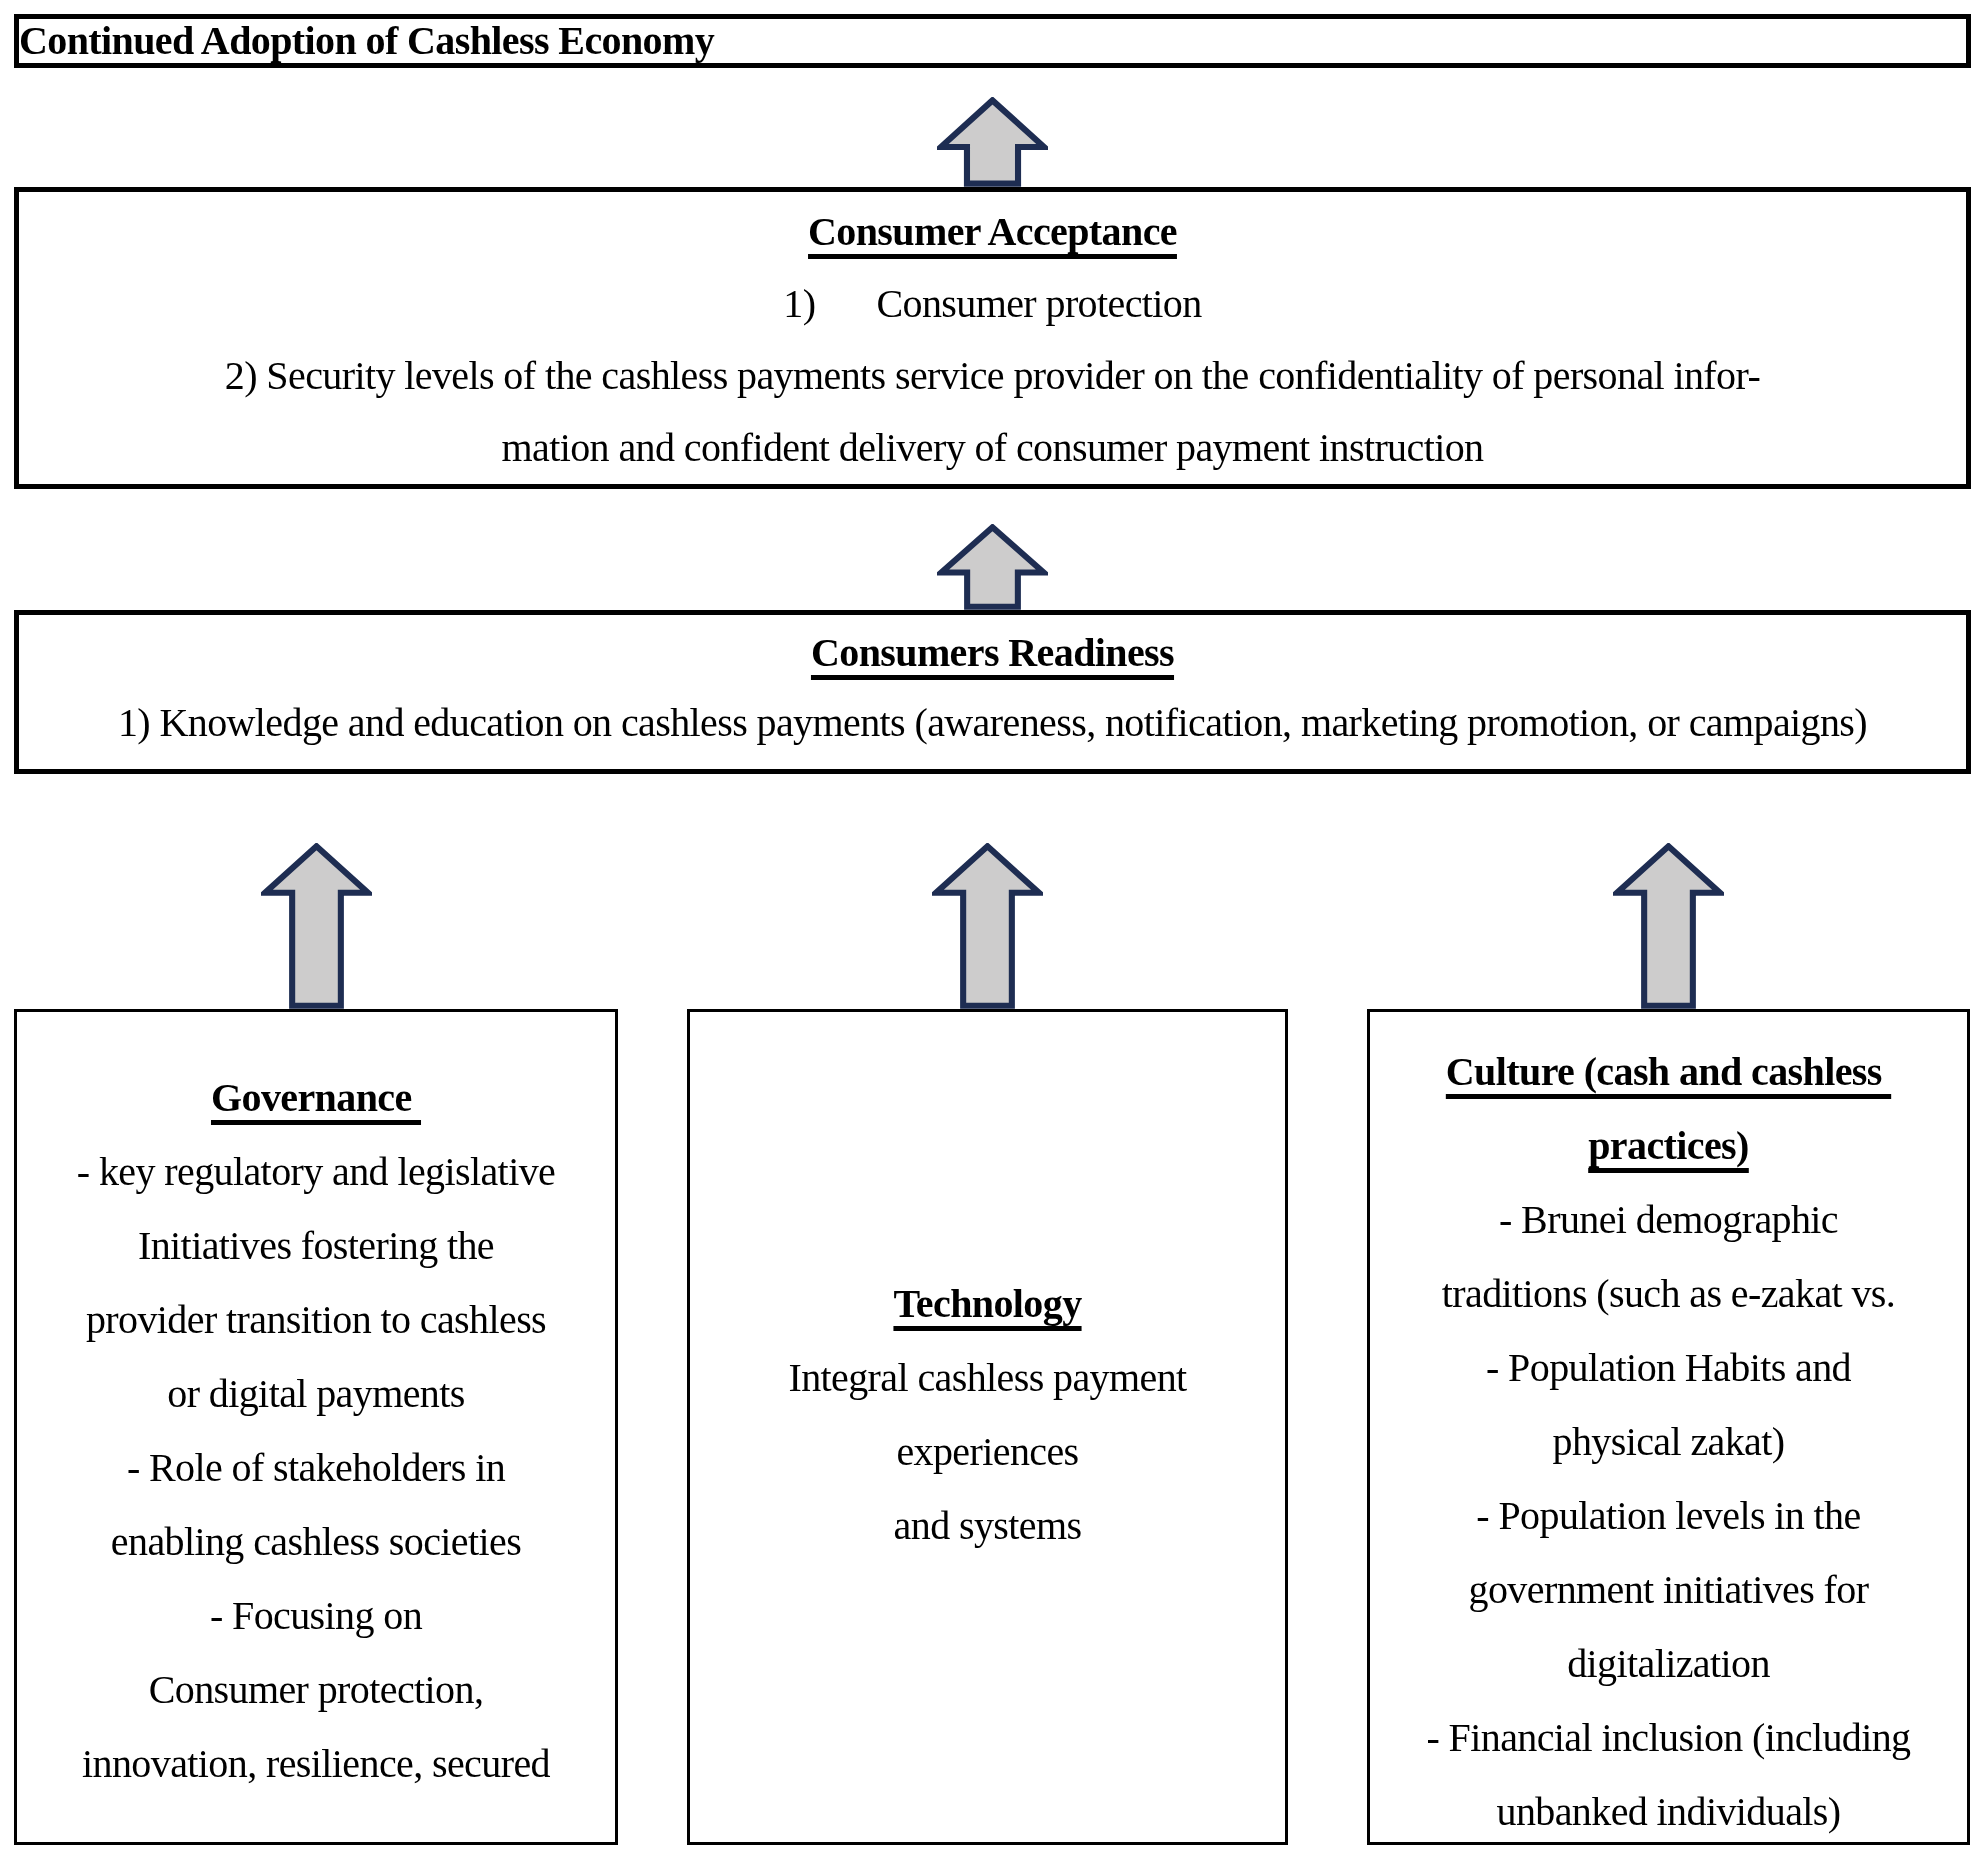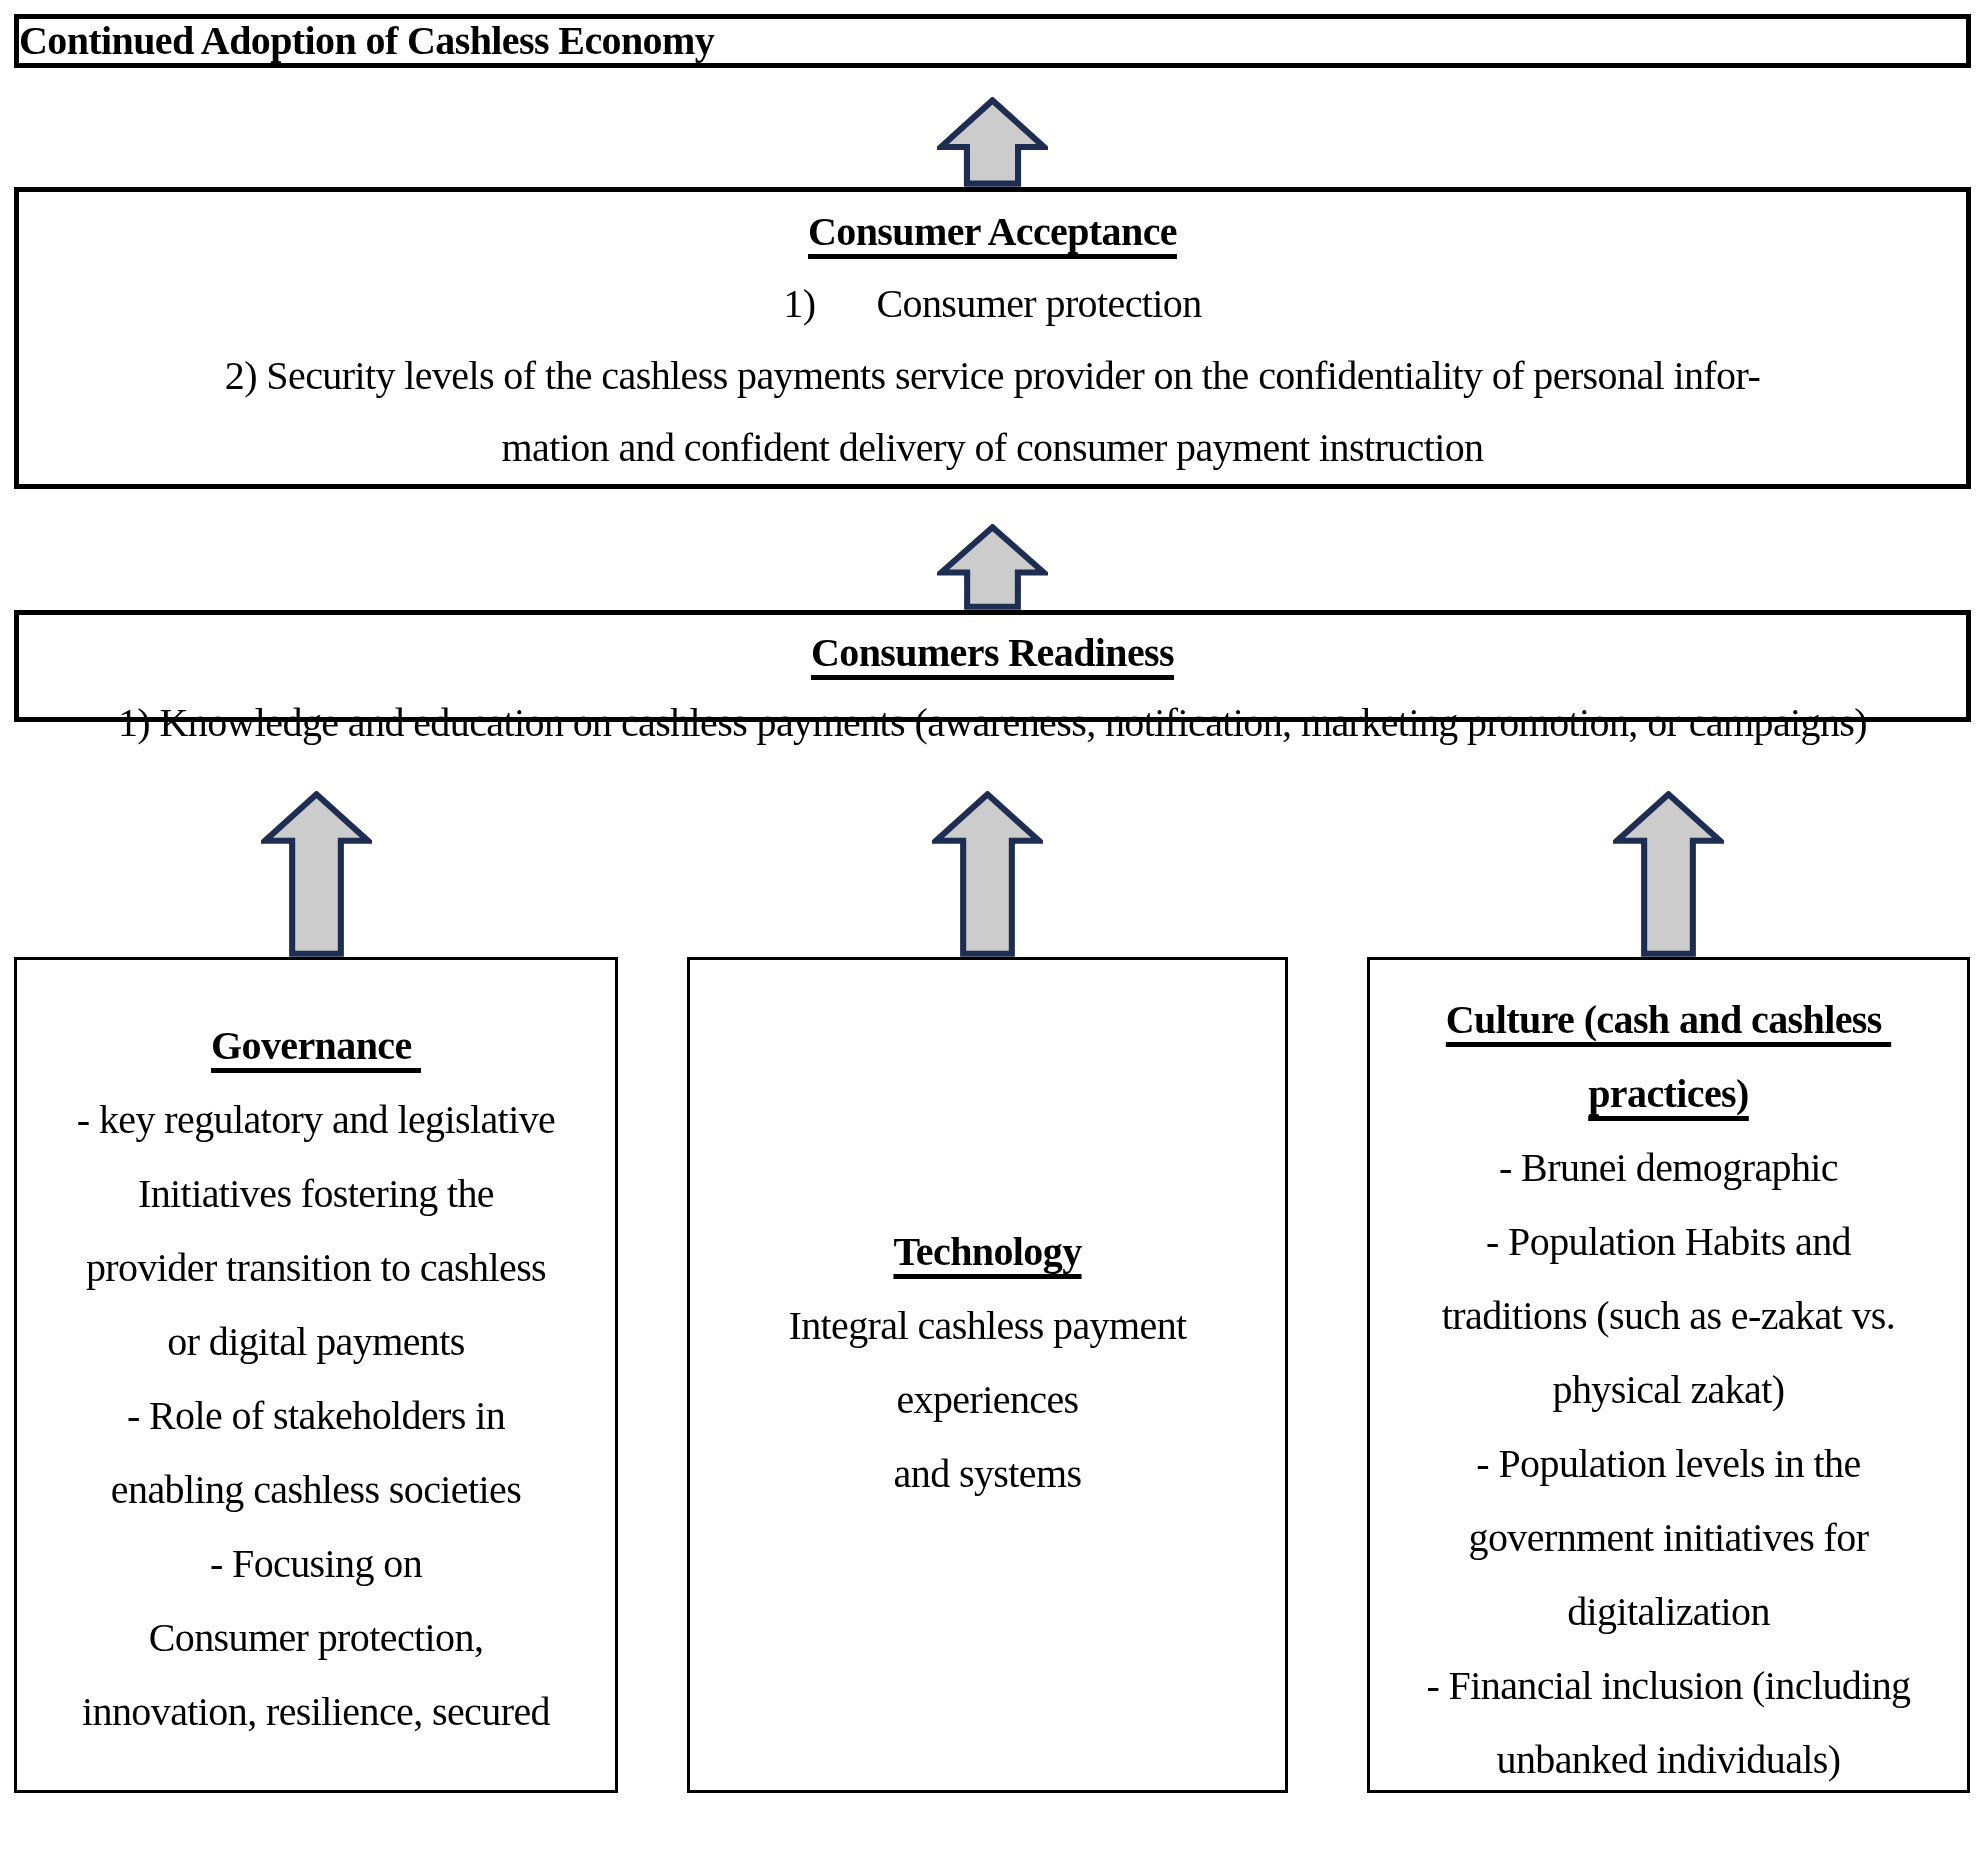--- a/index.html
+++ b/index.html
@@ -42,21 +42,21 @@
     text-decoration: underline;
     text-decoration-thickness: 5px;
     text-underline-offset: 9.4px;
   }
   .acceptance-box {
     height: 302px;
     padding-top: 4.4px;
   }
   .acceptance-box .line { line-height: 72px; }
   .readiness-box {
-    height: 112px;
+    height: 164px;
     padding-top: 3.3px;
   }
   .readiness-box .line { line-height: 70px; }
   .tabbed { margin-left: 61px; }
   .arrow-row {
     display: flex;
     justify-content: center;
   }
   .arrow-row-1 { margin-top: 29px; height: 90px; }
   .arrow-row-2 { margin-top: 35px; height: 86px; }
@@ -173,22 +173,22 @@
       </div>
 
       <div class="cell-right bbox culture-box">
         <div class="line">
           <span class="ul">Culture (cash and cashless&nbsp;</span>
         </div>
         <div class="line">
           <span class="ul">practices)</span>
         </div>
         <div class="line">- Brunei demographic</div>
+        <div class="line">traditions (such as e-zakat vs.</div>
         <div class="line">- Population Habits and</div>
-        <div class="line">traditions (such as e-zakat vs.</div>
         <div class="line">physical zakat)</div>
         <div class="line">- Population levels in the</div>
         <div class="line">government initiatives for</div>
         <div class="line">digitalization</div>
         <div class="line">- Financial inclusion (including</div>
         <div class="line">unbanked individuals)</div>
       </div>
 
     </div>
   </div>

